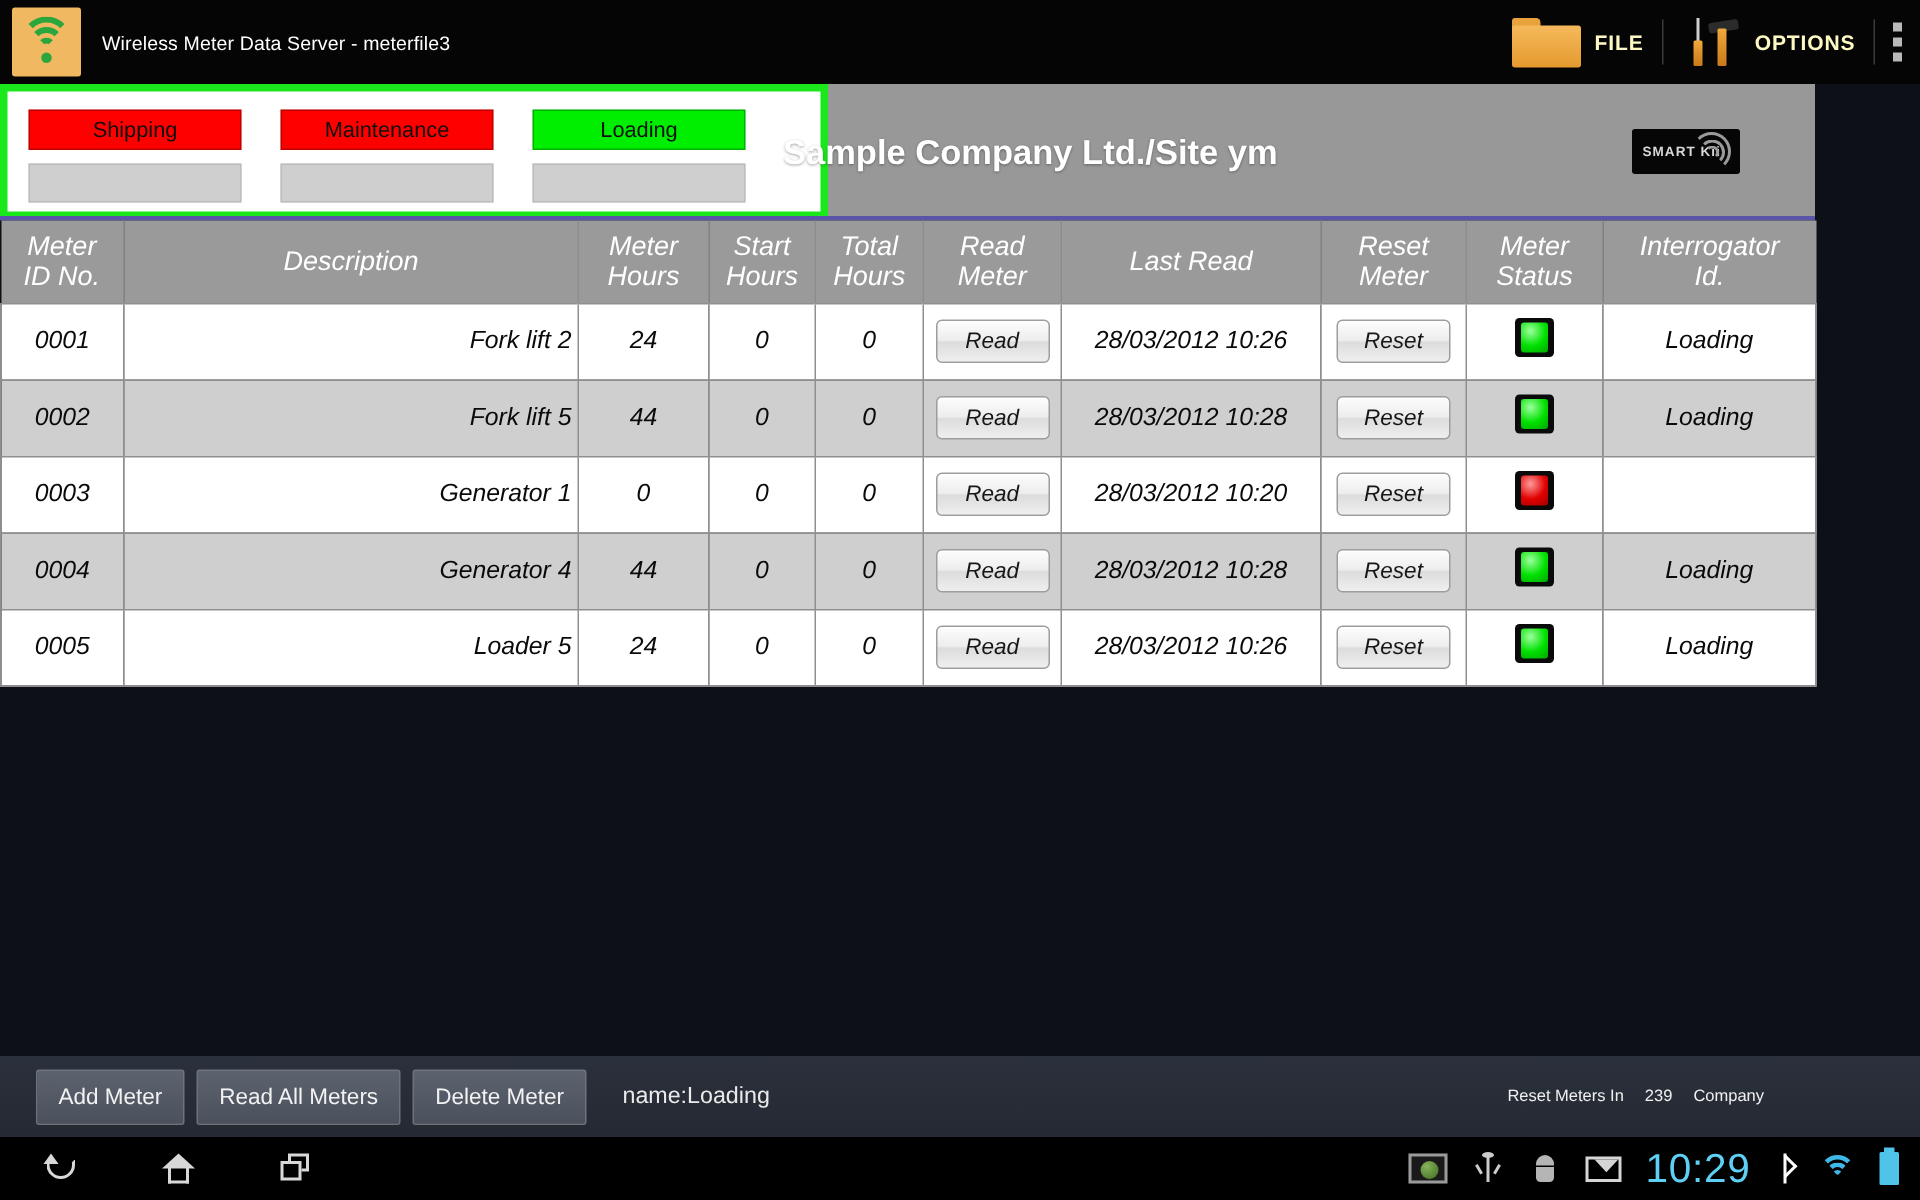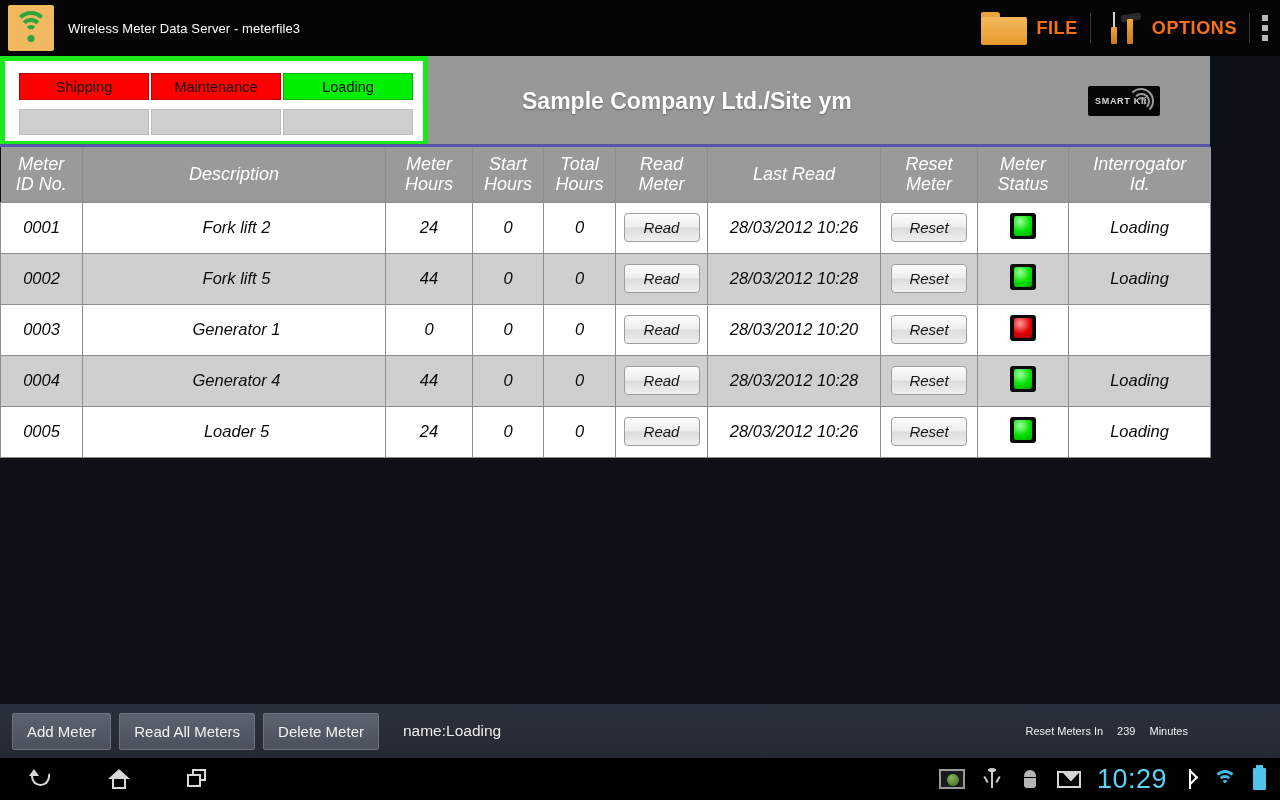--- a/index.html
+++ b/index.html
@@ -32,43 +32,43 @@
   .wifi-a3 { width: 12px; height: 12px; top: 20px; }
   .wifi-dot { position: absolute; width: 7px; height: 7px; border-radius: 50%;
               background: #2aa63c; left: 50%; transform: translateX(-50%); top: 30px; }
   .app-title {
     color: #ffffff; font-size: 13px; margin-left: 14px;
     letter-spacing: .1px; white-space: nowrap;
   }
   .tb-right { margin-left: auto; display: flex; align-items: center; height: 100%; }
   .tb-item { display: flex; align-items: center; height: 100%; padding: 0 12px; gap: 9px; }
   .tb-sep { width: 1px; height: 30px; background: #3a3a3a; }
-  .tb-label { color: #f97316; font-size: 18px; font-weight: bold; letter-spacing: .6px; }
+  .tb-label { color: #fef9c3; font-size: 14px; font-weight: bold; letter-spacing: .6px; }
   .folder-ic { width: 46px; height: 33px; position: relative; }
   .folder-ic .tab { position: absolute; left: 0; top: 0; width: 19px; height: 7px;
      background: #e8a33d; border-radius: 2px 3px 0 0; }
   .folder-ic .body { position: absolute; left: 0; top: 5px; width: 46px; height: 28px;
      background: linear-gradient(#f5b95c, #e59a2e); border-radius: 2px; }
   .tools-ic { width: 40px; height: 36px; position: relative; }
   .sd-handle { position: absolute; left: 8px; top: 17px; width: 6px; height: 17px;
      background: linear-gradient(#f0a93a,#c9791b); border-radius: 1px; }
   .sd-shaft { position: absolute; left: 10px; top: 2px; width: 2px; height: 16px; background: #cfcfcf; }
   .hm-head { position: absolute; left: 18px; top: 4px; width: 20px; height: 7px;
      background: #2b2b2b; border-radius: 2px; transform: rotate(-9deg); }
   .hm-handle { position: absolute; left: 24px; top: 9px; width: 6px; height: 25px;
      background: linear-gradient(#f0a93a,#c9791b); border-radius: 1px; }
   .dots-ic { width: 6px; display: flex; flex-direction: column; gap: 4px; }
   .dots-ic i { display: block; width: 6px; height: 6px; background: #b9b9b9; }
 
   
   .strip { position: absolute; left: 0; top: 56px; width: 1210px; height: 90px; background: #989898; }
   .statuspanel {
-    position: absolute; left: 0; top: 0; width: 428px; height: 90px;
+    position: absolute; left: 0; top: 0; width: 552px; height: 90px;
     background: #ffffff; border: 5px solid #1ae81a;
-    display: flex; align-items: flex-start; gap: 2px; padding: 12px 10px 0 14px;
+    display: flex; align-items: flex-start; gap: 26px; padding: 12px 10px 0 14px;
   }
   .stat-col { width: 142px; }
   .stat-btn {
     height: 27px; display: flex; align-items: center; justify-content: center;
     font-size: 14.5px; color: #101010; border: 1px solid rgba(0,0,0,.25);
   }
   .stat-box { height: 26px; margin-top: 9px; background: #cfcfcf; border: 1px solid #bdbdbd; }
   .banner {
     position: absolute; left: 500px; top: 0; width: 710px; height: 90px;
     display: flex; align-items: center;
@@ -98,39 +98,39 @@
     height: 55px; line-height: 1.12; padding: 0 4px; vertical-align: middle;
     border-right: 1px solid #8d8d8d;
   }
   thead th:last-child { border-right: none; margin-top: 35px; }
   tbody td {
     height: 51px; font-size: 16.5px; color: #0a0a0a; text-align: center;
     border: 1px solid #8f8f8f; padding: 0 4px; vertical-align: middle;
   }
   tbody tr.odd td { background: #ffffff; }
   tbody tr.even td { background: #cfcfcf; }
-  td.desc { text-align: center; padding-left: 9px; }
+  td.desc { text-align: right; padding-left: 9px; }
   .cellbtn {
     display: inline-block; min-width: 76px; padding: 5px 10px;
     font-size: 15px; color: #161616;
     background: linear-gradient(#fdfdfd 0%, #ededed 48%, #dcdcdc 52%, #efefef 100%);
     border: 1px solid #9d9d9d; border-radius: 4px;
     box-shadow: inset 0 1px 0 #ffffff;
   }
   .led { display: inline-block; width: 26px; height: 26px; background: #0a0a0a;
          border-radius: 3px; position: relative; }
   .led i { position: absolute; left: 4px; top: 3px; width: 18px; height: 20px; border-radius: 2px; display: block; }
   .led.green i { background: radial-gradient(circle at 35% 28%, #9dff9d, #00e000 55%, #00a800); }
   .led.red i   { background: radial-gradient(circle at 35% 28%, #ff9a9a, #e00000 55%, #a30000); }
 
   
   .bottombar {
     position: absolute; left: 0; bottom: 42px; width: 1280px; height: 54px;
     background: linear-gradient(#2b313c, #242932);
-    display: flex; align-items: center; padding: 0 12px;
+    display: flex; align-items: center; padding: 0 24px;
   }
   .barbtn {
     background: linear-gradient(#5c636f,#4a515c); color: #f2f2f2; font-size: 15px;
     padding: 9px 14px; margin-right: 8px; border: 1px solid #6d737d; border-radius: 2px;
   }
   .barinfo { color: #eaeaea; font-size: 15.5px; margin-left: 16px; }
   .barright { margin-left: auto; display: flex; align-items: baseline; gap: 14px; margin-right: 80px; }
   .barright span { color: #f0f0f0; font-size: 11px; }
 
   
@@ -371,21 +371,21 @@
   </div>
 
   <div class="bottombar">
     <div class="barbtn">Add Meter</div>
     <div class="barbtn">Read All Meters</div>
     <div class="barbtn">Delete Meter</div>
     <div class="barinfo">name:Loading</div>
     <div class="barright">
       <span>Reset Meters In</span>
       <span>239</span>
-      <span>Minutes</span>
+      <span>Company</span>
     </div>
   </div>
 
   <div class="navbar">
     <div class="navgroup">
       <span class="nav-ic">
         <span class="back-arc"></span>
           <span class="back-tip"></span>
       </span>
       <span class="nav-ic">

